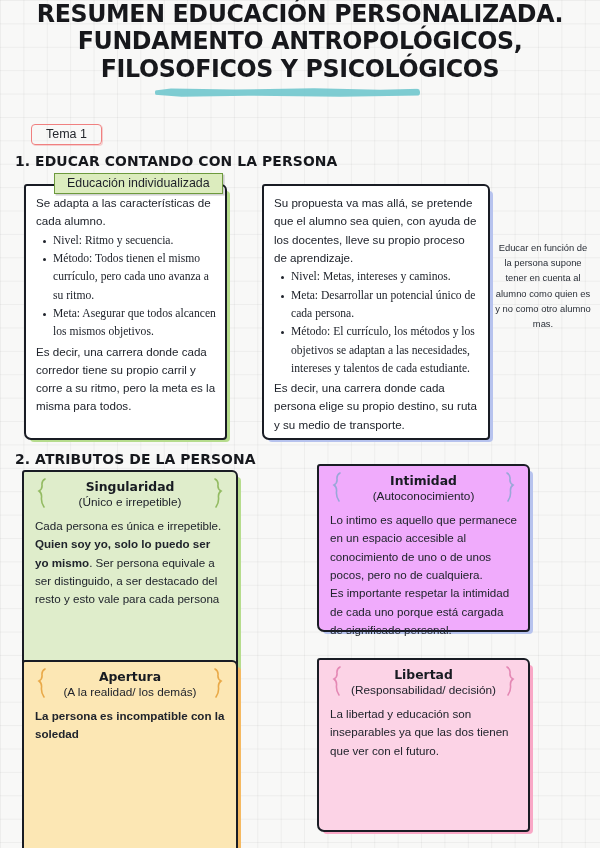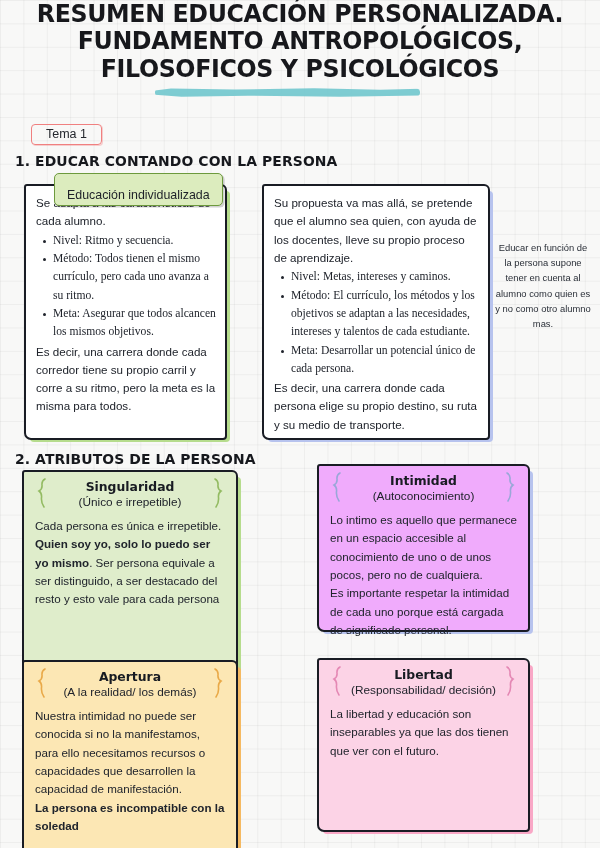--- a/index.html
+++ b/index.html
@@ -80,22 +80,22 @@
   ul.bul{margin:1px 0 1px 0;padding-left:17px;list-style:none;font-family:Liberation Serif, serif;}
   ul.bul li{position:relative;margin:0 0 0 0;}
   ul.bul li::before{
     content:"";position:absolute;left:-10px;top:8px;
     width:3px;height:3px;border-radius:50%;background:#20242c;
   }
 
   
   .tab{
     position:absolute;top:-13px;left:28px;
-    padding:14px 12px 3px 12px;
-    border:1.6px solid #5d8f32;border-radius:5px;
+    padding:2px 12px 3px 12px;
+    border:1.6px solid #5d8f32;border-radius:0;
     font-size:12.4px;font-family:"Liberation Sans", sans-serif;
     color:#1d2028;white-space:nowrap;
     box-shadow:1.6px 1.6px 0 rgba(0,0,0,.18);
   }
   .tab.green{background:#dcecbe;border-color:#6d9a3d;}
   .tab.blue{background:#c3cdf1;border-color:#5c6cb0;}
 
   
   .card.fill-green{background:#dfedcb;}
   .card.fill-blue{background:#f0abfc;}
@@ -158,22 +158,22 @@
     </ul>
     <p>Es decir, una carrera donde cada corredor tiene su propio carril y corre a su ritmo, pero la meta es la misma para todos.</p>
   </div>
 </div>
 
 <div id="card-personalizada" class="card sh-blue">
   <div class="card-body">
     <p>Su propuesta va mas allá, se pretende que el alumno sea quien, con ayuda de los docentes, lleve su propio proceso de aprendizaje.</p>
     <ul class="bul">
       <li>Nivel: Metas, intereses y caminos.</li>
+      <li>Meta: Desarrollar un potencial único de cada persona.</li>
       <li>Método: El currículo, los métodos y los objetivos se adaptan a las necesidades, intereses y talentos de cada estudiante.</li>
-      <li>Meta: Desarrollar un potencial único de cada persona.</li>
     </ul>
     <p>Es decir, una carrera donde cada persona elige su propio destino, su ruta y su medio de transporte.</p>
   </div>
 </div>
 
 <div class="sidenote">Educar en función de la persona supone tener en cuenta al alumno como quien es y no como otro alumno mas.</div>
 
 <div id="sec2" class="sec-head">2. ATRIBUTOS DE LA PERSONA</div>
 
 <div id="card-singularidad" class="card sh-green fill-green">
@@ -226,21 +226,20 @@
     </span>
     <div class="attr-title">Apertura</div>
     <div class="attr-sub">(A la realidad/ los demás)</div>
     <span class="sq r">
       <svg viewBox="0 0 12 30" fill="none" stroke="#e9a948" stroke-width="1.6" stroke-linecap="round">
           <path d="M3 1 C10 5, 2 9, 9 13 C3 17, 10 21, 4 29"></path>
         </svg>
     </span>
   </div>
   <div class="attr-body">
-    <p>Nuestra intimidad no puede ser conocida si no la manifestamos, para ello necesitamos recursos o capacidades que desarrollen la capacidad de manifestación.</p>
     <p><b>La persona es incompatible con la soledad</b></p>
   </div>
 </div>
 
 <div id="card-libertad" class="card sh-pink fill-pink">
   <div class="attr-head">
     <span class="sq l">
       <svg viewBox="0 0 12 30" fill="none" stroke="#e488b4" stroke-width="1.6" stroke-linecap="round">
           <path d="M9 1 C2 5, 10 9, 3 13 C9 17, 2 21, 8 29"></path>
         </svg>

